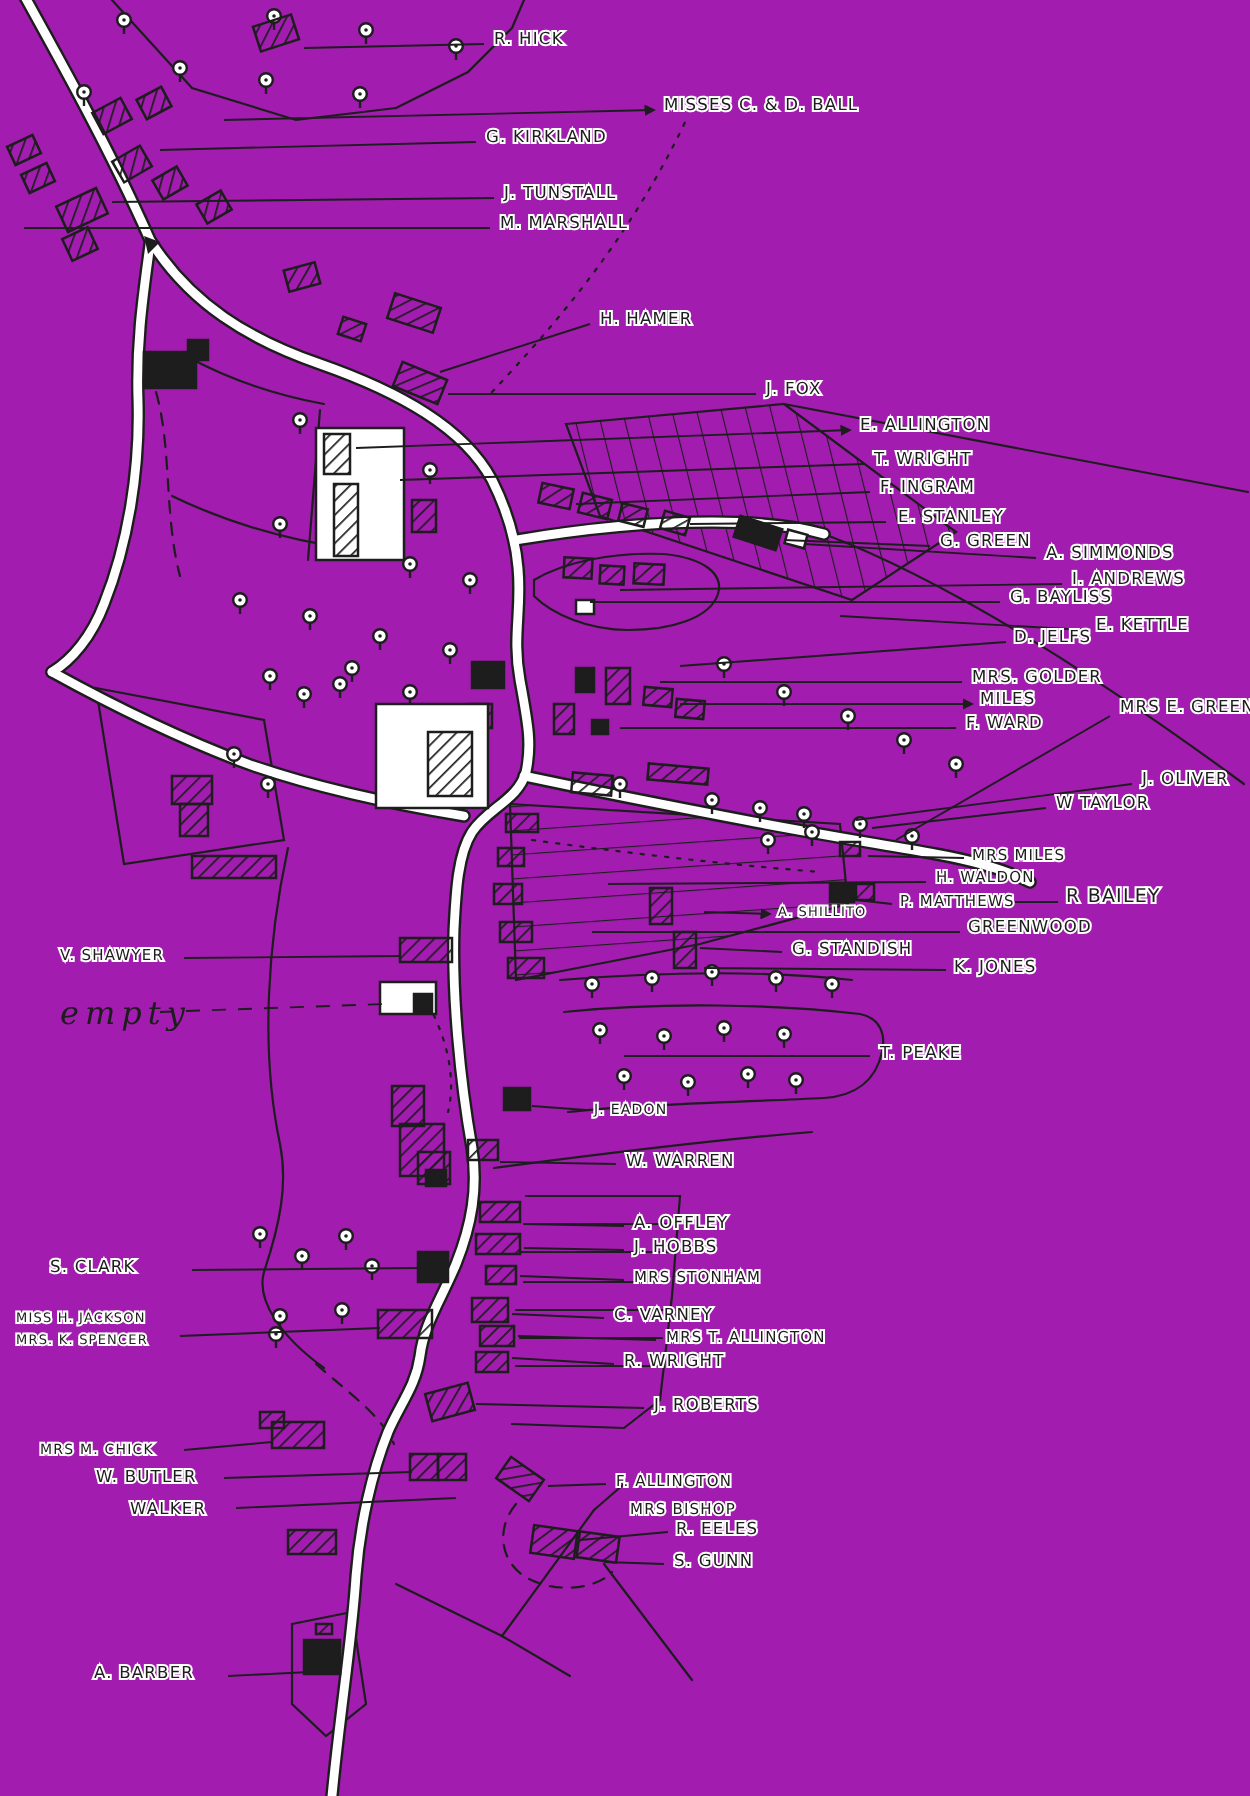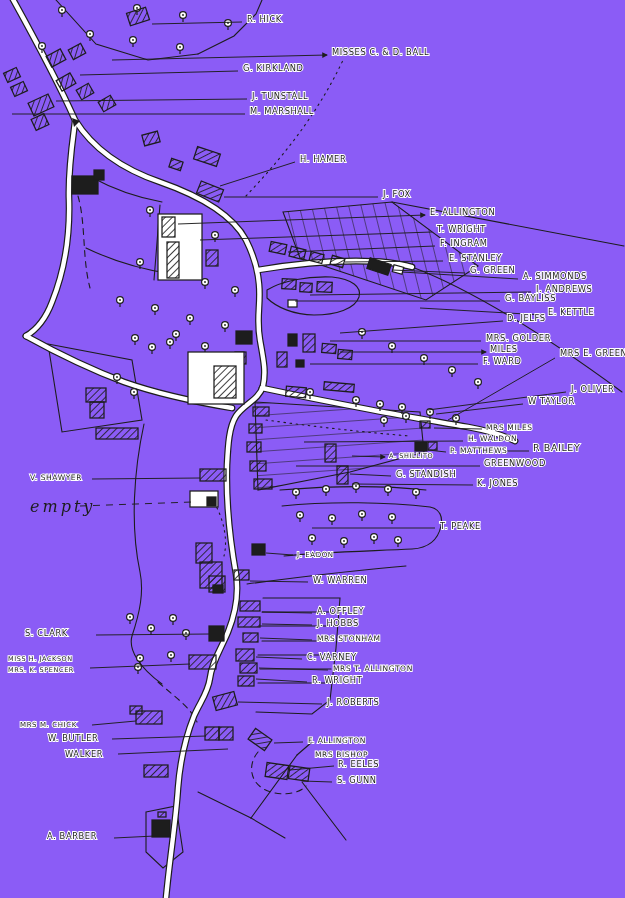--- a/index.html
+++ b/index.html
@@ -1,18 +1,18 @@
 <!DOCTYPE html>
 <html><head>
 <meta charset="utf-8">
 <style>
   html,body{margin:0;padding:0;background:#e8e8e4;}
   .paper{
     position:relative;width:625px;height:898px;margin:0 auto;
-    background:#8b5cf6;overflow:hidden;
+    background:#a21caf;overflow:hidden;
     font-family:"DejaVu Sans",sans-serif;
   }
   svg{position:absolute;left:0;top:0;}
   .map-label{
     letter-spacing:.6px;
     paint-order:stroke;stroke:#ffffff;stroke-width:2px;
     fill:#1d1d1d;
   }
   .map-label.script{
     font-family:"DejaVu Serif",serif;font-style:italic;letter-spacing:3px;

